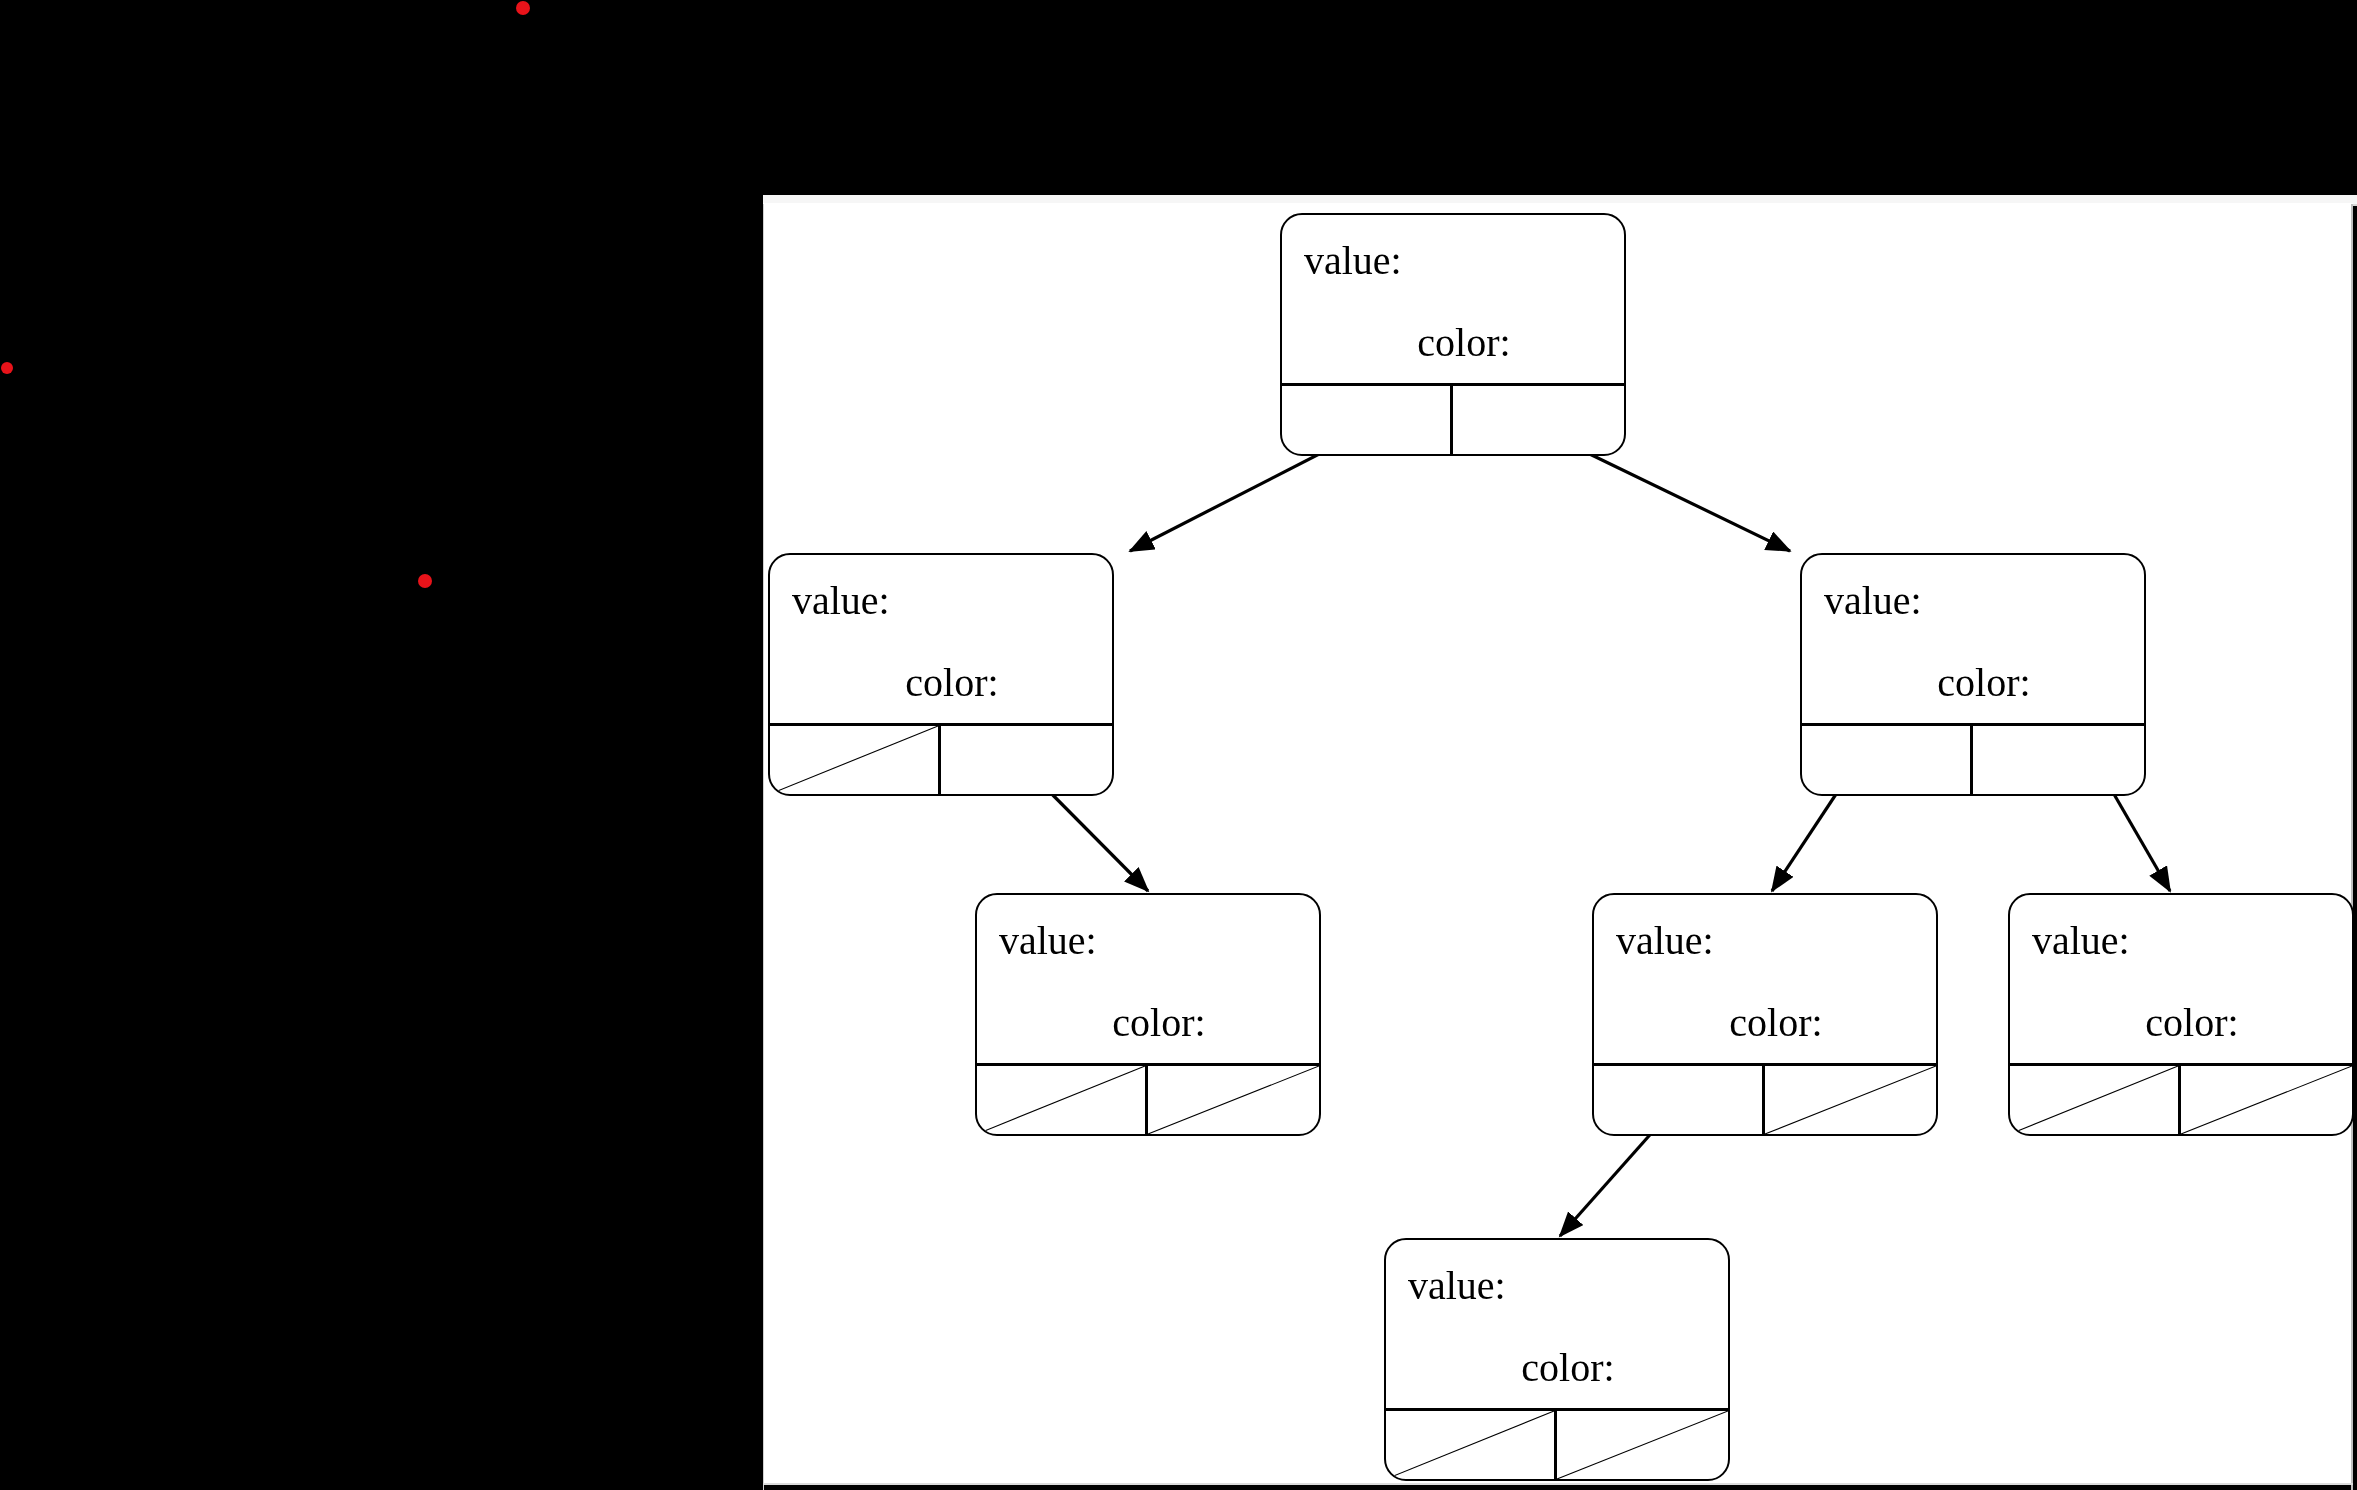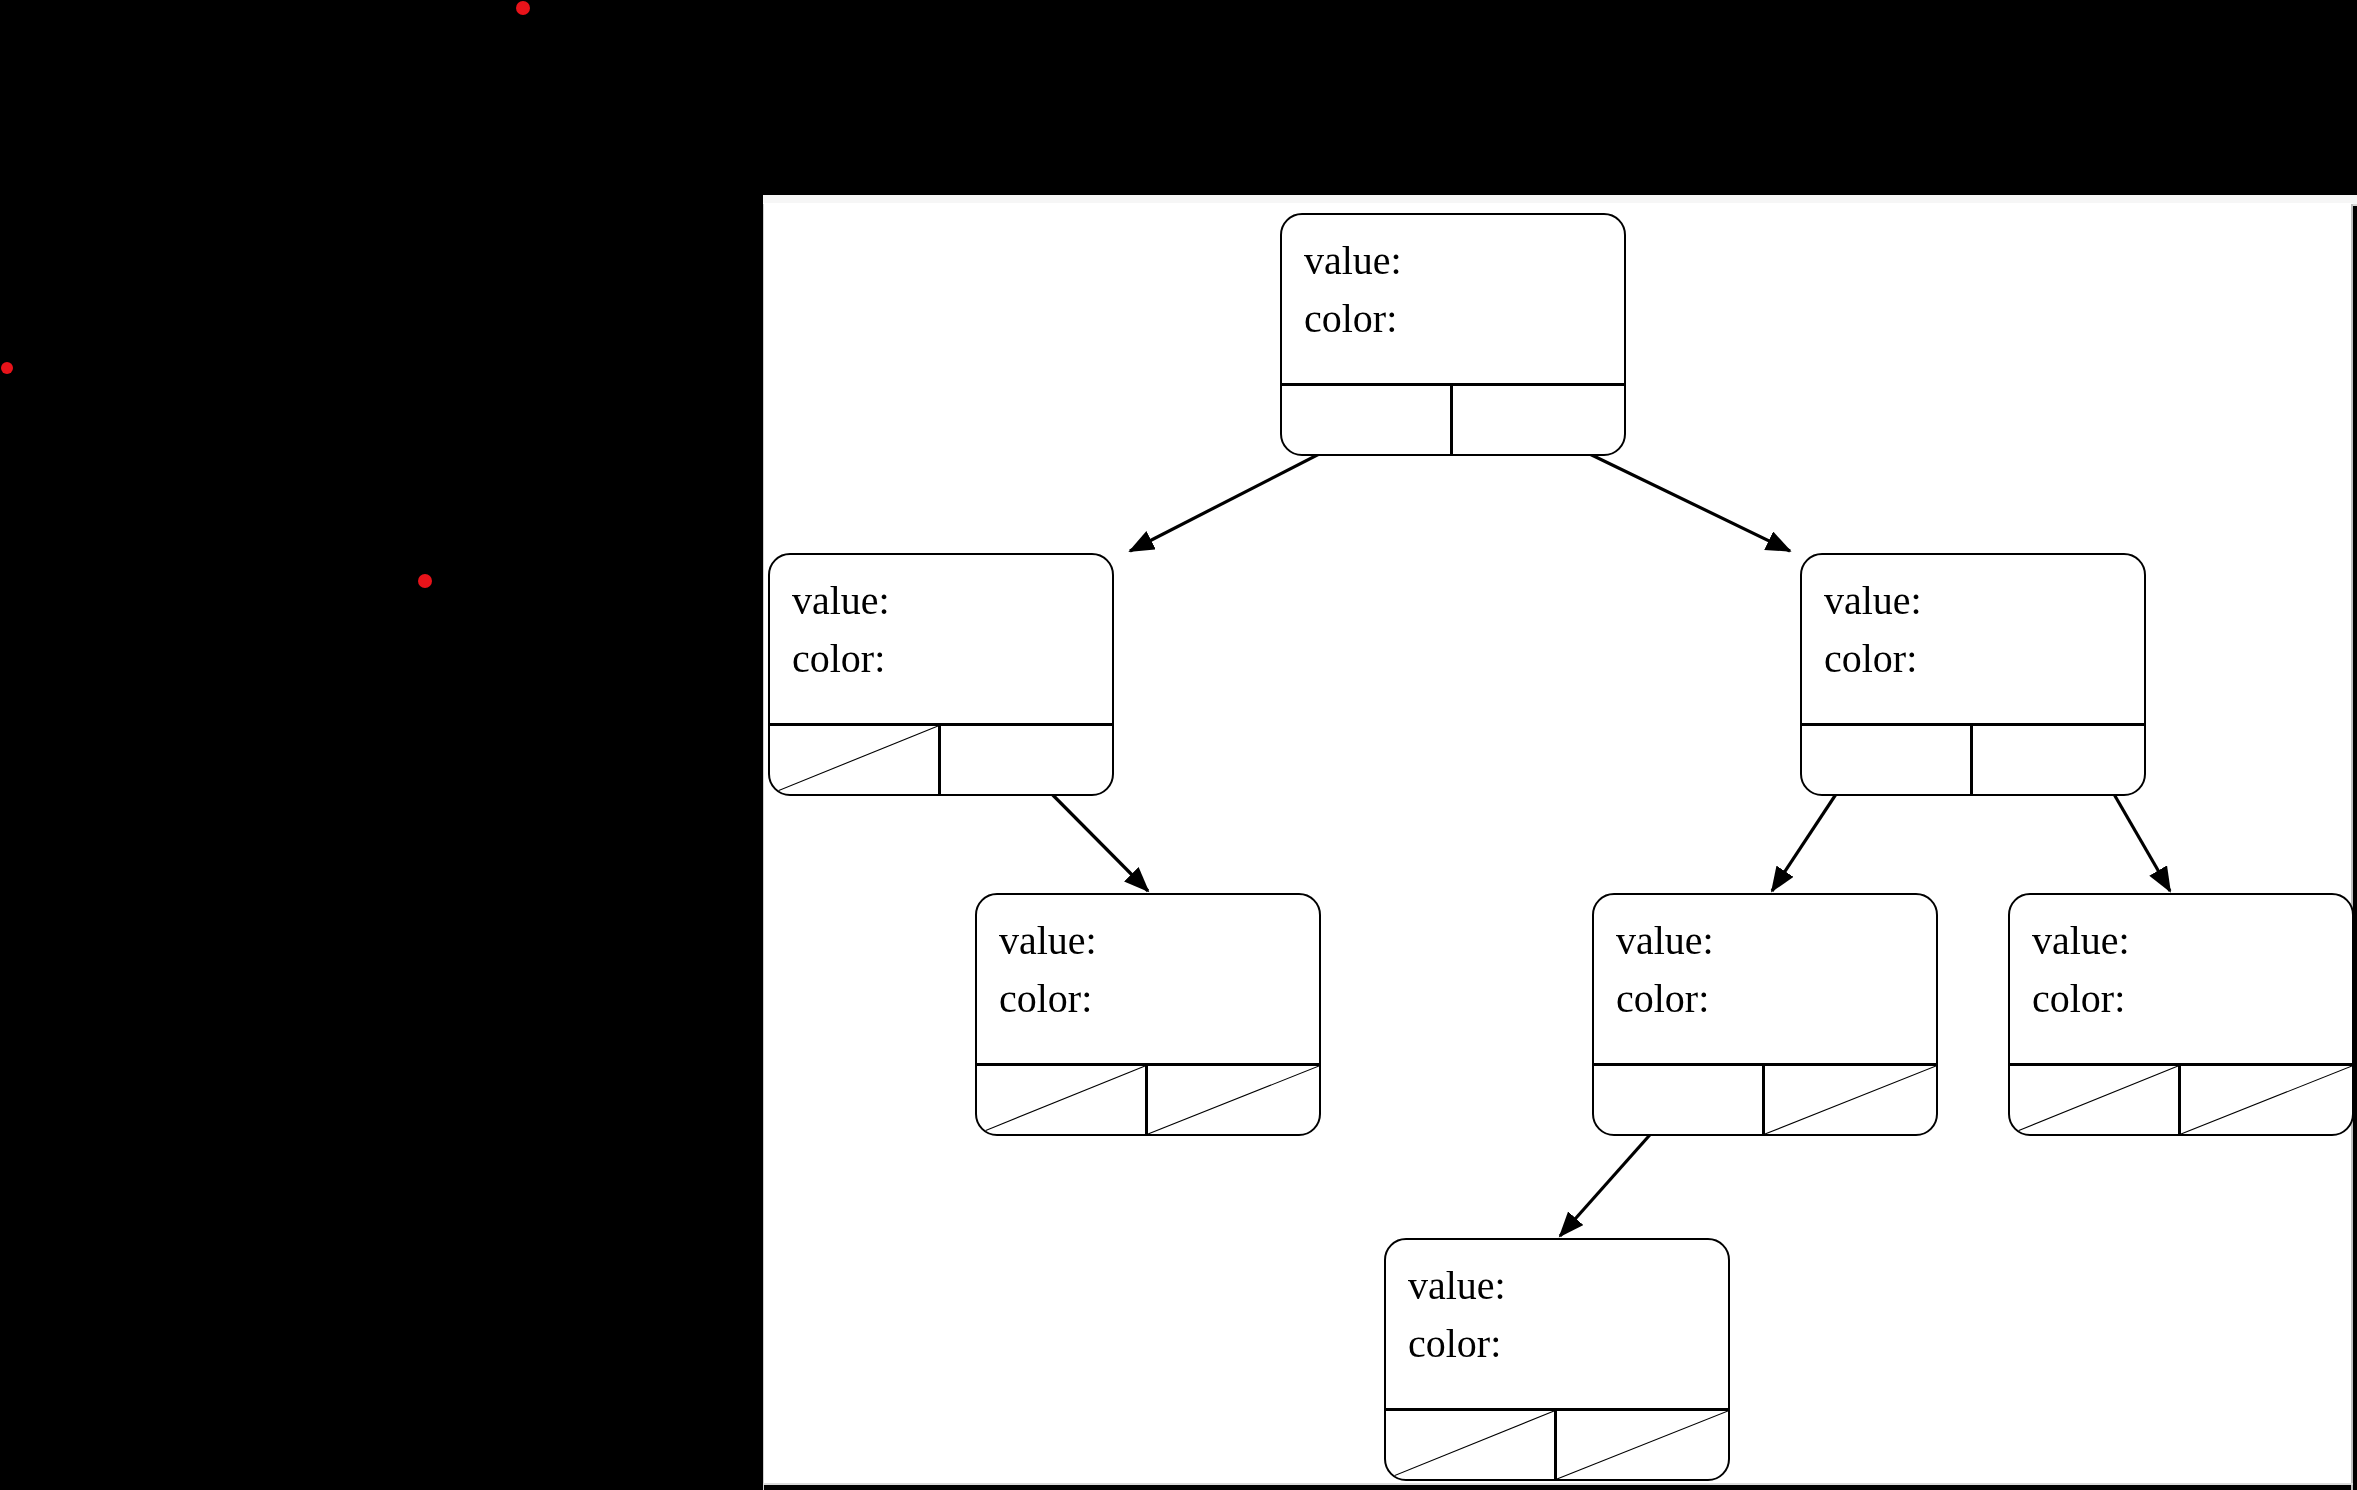--- a/index.html
+++ b/index.html
@@ -58,21 +58,21 @@
     position:absolute;left:0;right:0;top:0;
     padding:26px 0 0 22px;
     box-sizing:border-box;
   }
   .node-field{
     font-size:40px;
     line-height:1.0;
     color:#000;
     white-space:nowrap;
   }
-  .node-field.second{margin-top:18px;}
+  .node-field.second{margin-top:42px;text-align:center;}
   .node-ptrs{
     position:absolute;left:0;right:0;bottom:0;
     height:68px;
     border-top:3px solid #000000;
     display:flex;
   }
   .node-ptr{
     position:relative;
     flex:1 1 50%;
     box-sizing:border-box;

